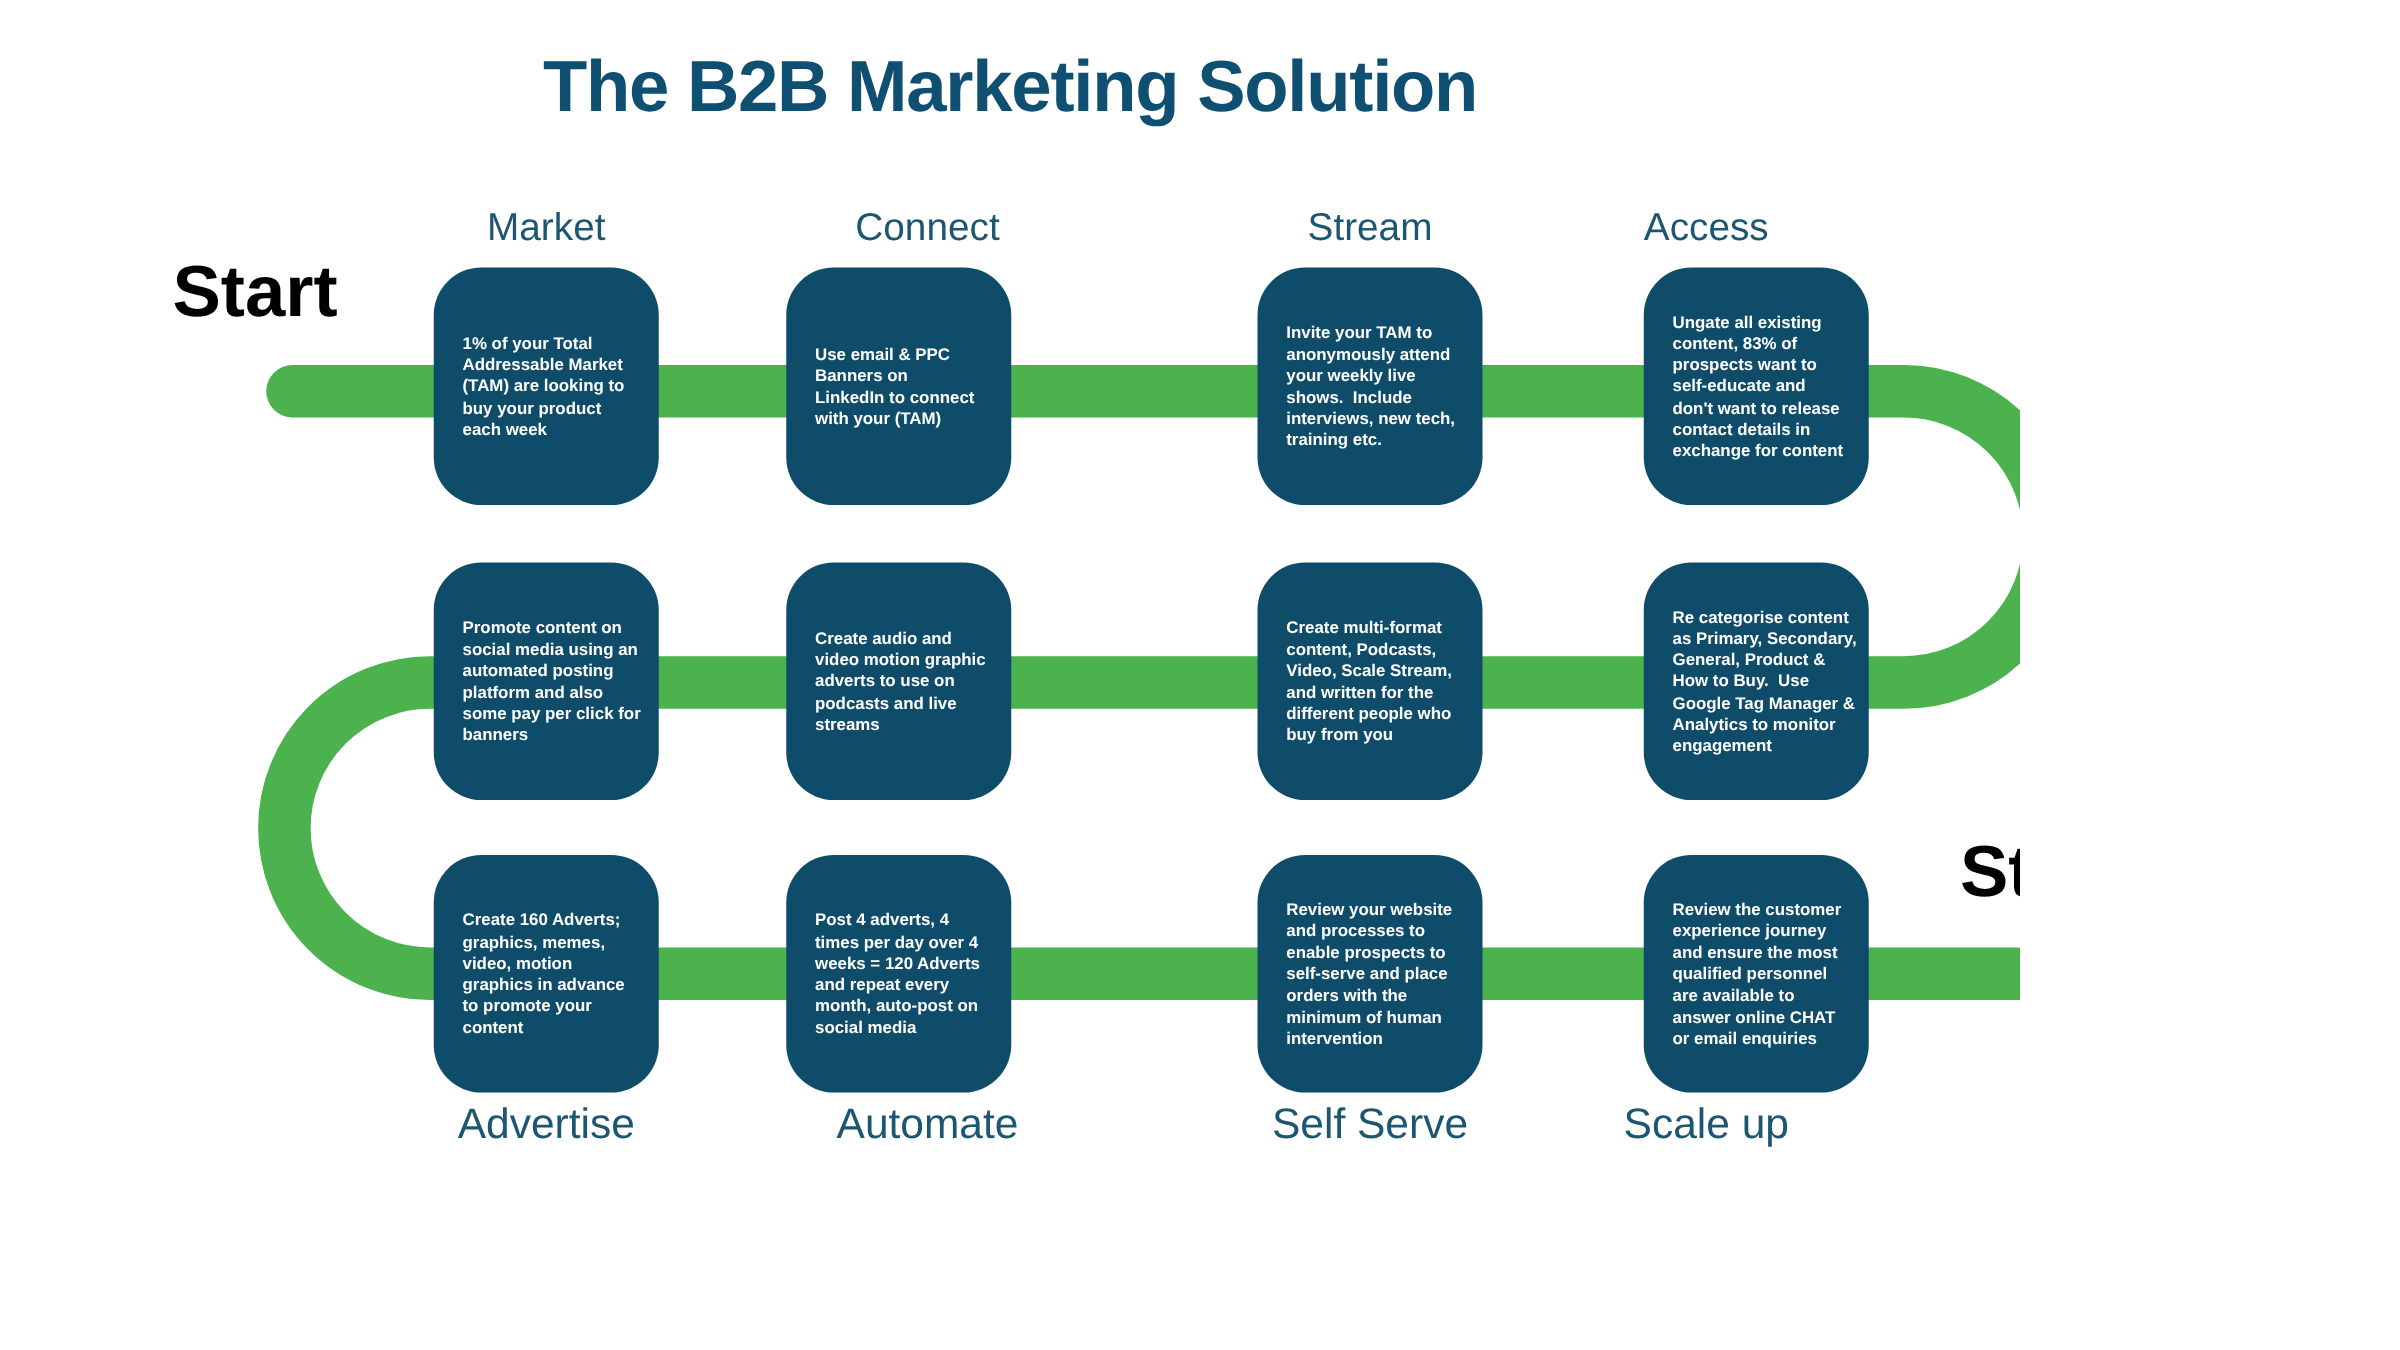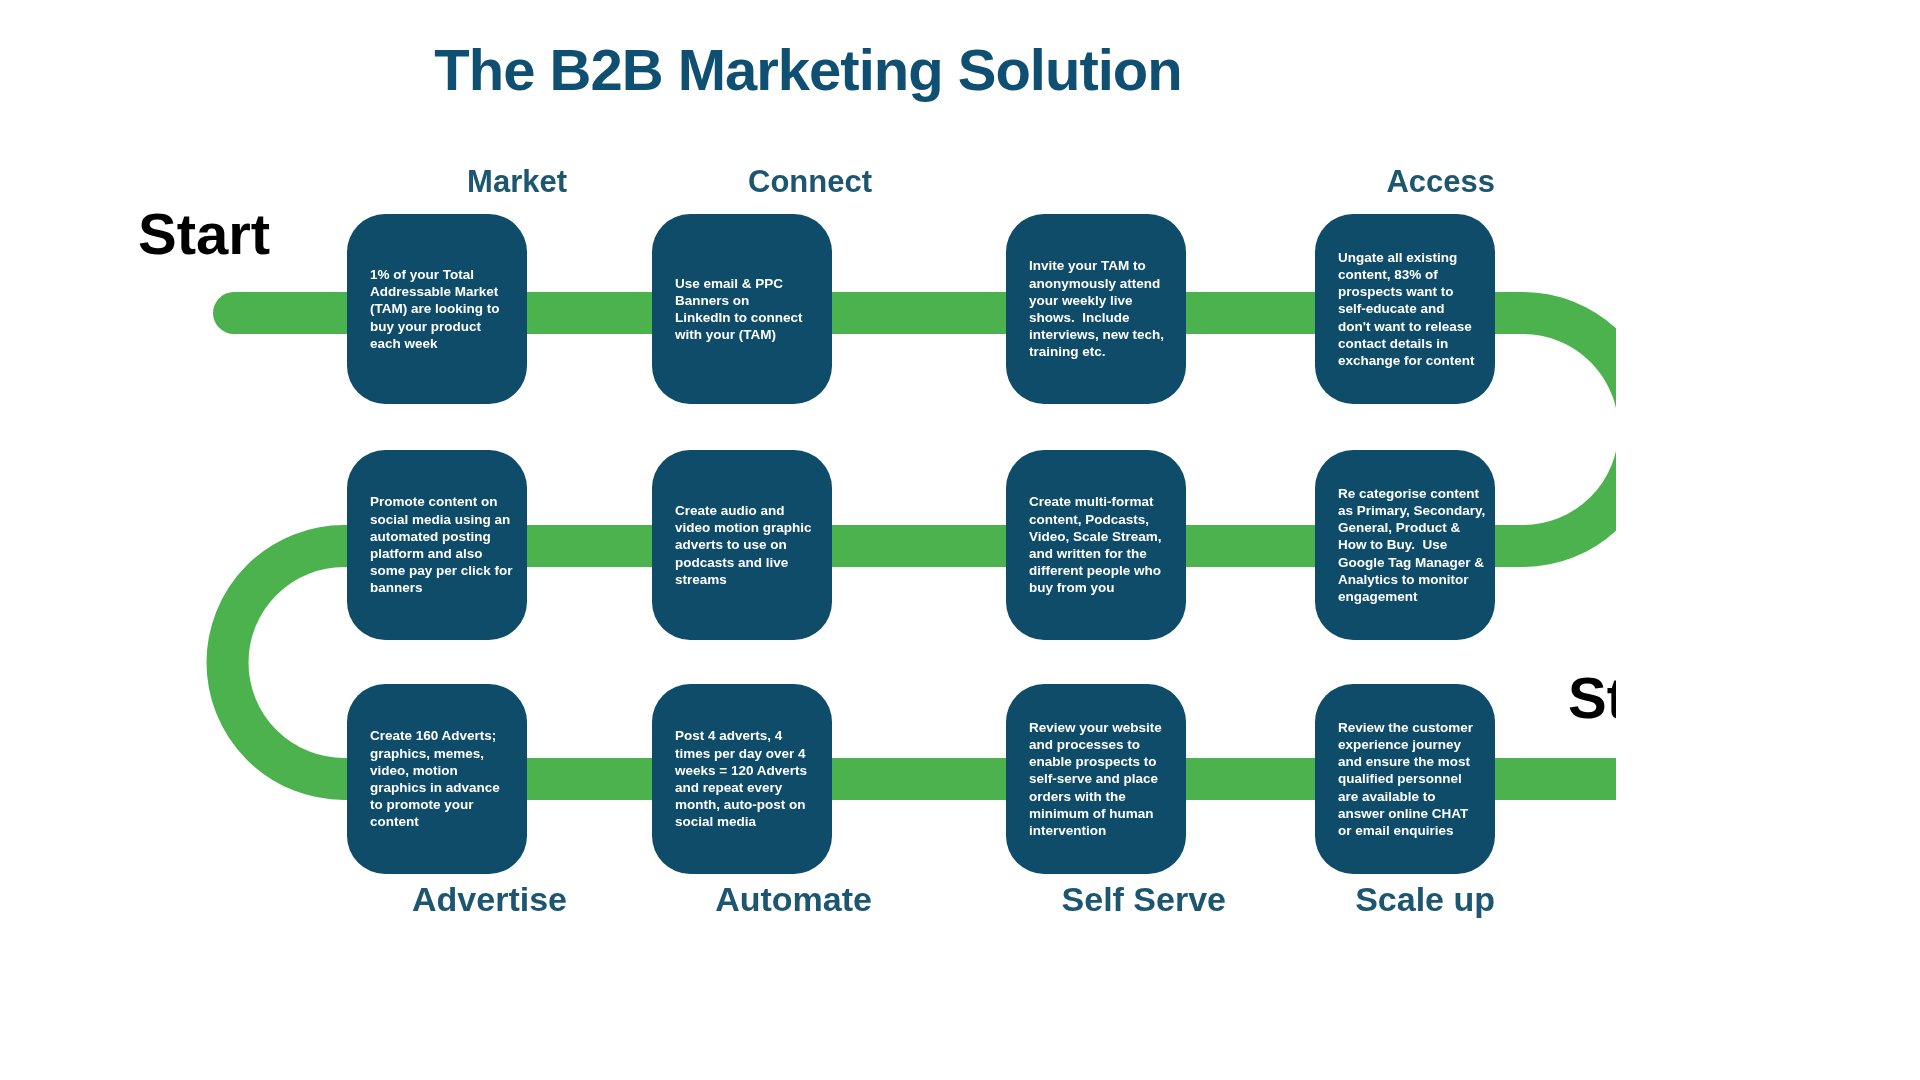--- a/index.html
+++ b/index.html
@@ -50,21 +50,21 @@
     position: absolute;
     width: 180px;
     height: 190px;
     background: #0f4c6a;
     border-radius: 38px;
     z-index: 2;
     display: flex;
     align-items: center;
   }
   .c1 { left: 347px; }
-  .c2 { left: 652px; }
+  .c2 { left: 629px; }
   .c3 { left: 1006px; }
   .c4 { left: 1315px; }
   .r1 { top: 214px; }
   .r2 { top: 450px; }
   .r3 { top: 684px; }
 
   .step-text {
     width: 100%;
     padding: 0 8px 0 23px;
     color: #ffffff;
@@ -72,23 +72,23 @@
     line-height: 17.2px;
     font-weight: bold;
     white-space: pre-line;
     text-align: left;
   }
 
   
   .stage-label {
     position: absolute;
     width: 260px;
-    text-align: right;
+    text-align: center;
     color: #1c5670;
-    font-weight: 700;
+    font-weight: 400;
     z-index: 3;
   }
   .stage-top    { top: 164px; font-size: 31px; }
   .stage-bottom { top: 880px; font-size: 34px; }
   .lc1 { left: 307px; }
   .lc2 { left: 612px; }
   .lc3 { left: 966px; }
   .lc4 { left: 1235px; }
 
   
@@ -149,20 +149,21 @@
     <path d="M 234 313 H 1523 A 116.5 116.5 0 0 1 1523 546 H 344 A 116.5 116.5 0 0 0 344 779 H 1627" fill="none" stroke="#4bb24d" stroke-width="42" stroke-linecap="round"></path>
   </svg>
 
   <div class="page-title">The B2B Marketing Solution</div>
 
   <div class="start-label">Start</div>
   <div class="finish-label">Start</div>
 
   <div class="stage-label stage-top lc1">Market</div>
   <div class="stage-label stage-top lc2">Connect</div>
+  <div class="stage-label stage-top lc3">Stream</div>
   <div class="stage-label stage-top lc4">Access</div>
 
   <div class="step-box r1 c1">
     <div class="step-text">1% of your Total
 Addressable Market
 (TAM) are looking to
 buy your product
 each week</div>
   </div>
   <div class="step-box r1 c2">

